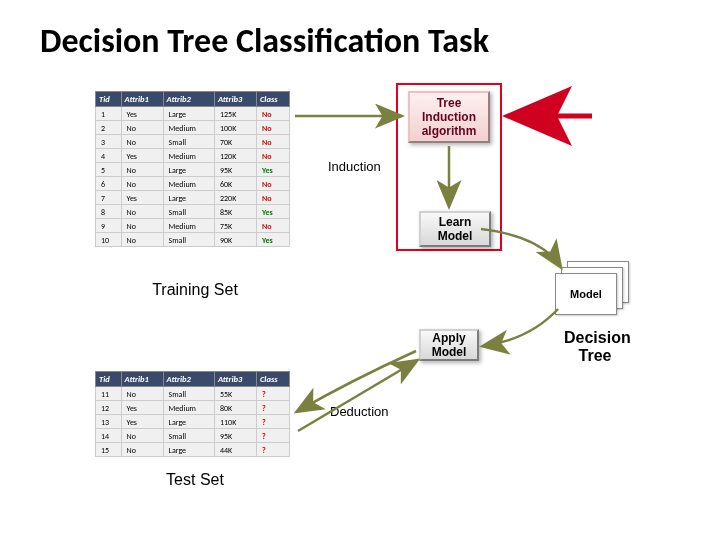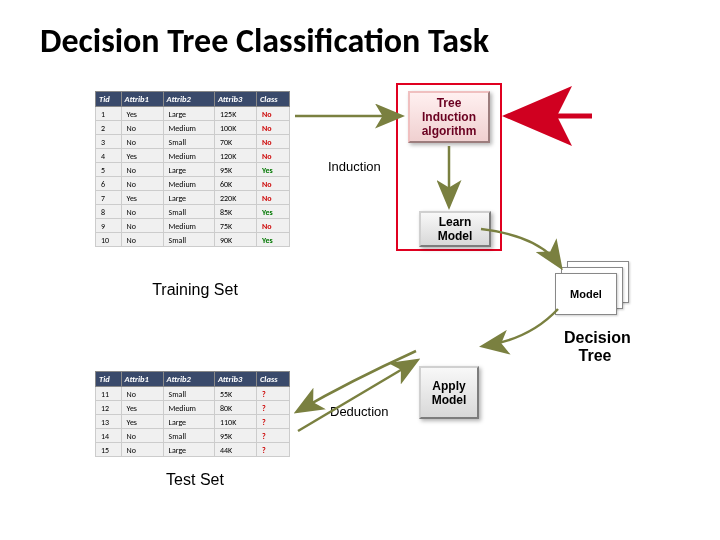--- a/index.html
+++ b/index.html
@@ -266,21 +266,21 @@
   </table>
   <div class="table-caption" style="left:165px; top:410px; width:60px;">Test Set</div>
 
   <div class="red-frame" style="left:396px; top:22px; width:106px; height:168px;"></div>
 
   <div class="box box-red" style="left:408px; top:30px; width:82px; height:52px; white-space:pre-line;">Tree
 Induction
 algorithm</div>
   <div class="box" style="left:419px; top:150px; width:72px; height:36px; white-space:pre-line;">Learn
 Model</div>
-  <div class="box" style="left:419px; top:268px; width:60px; height:53px; white-space:pre-line;margin-top:37px;">Apply
+  <div class="box" style="left:419px; top:268px; width:60px; height:32px; white-space:pre-line;">Apply
 Model</div>
 
   <div class="model-stack" style="left:555px; top:200px;">
     <div class="model-card" style="left:12px; top:0;"></div>
     <div class="model-card" style="left:6px; top:6px;"></div>
     <div class="model-card" style="left:0; top:12px;">Model</div>
   </div>
 
   <div class="label-txt" style="left:328px; top:98px;">Induction</div>
   <div class="label-txt" style="left:330px; top:343px;">Deduction</div>

